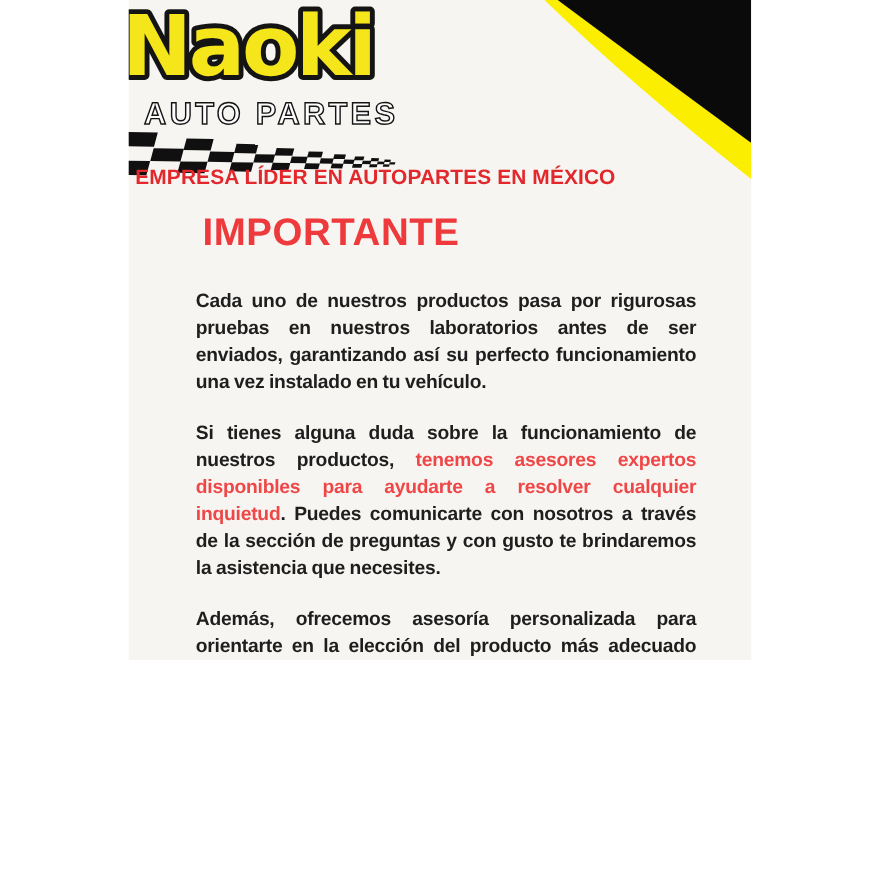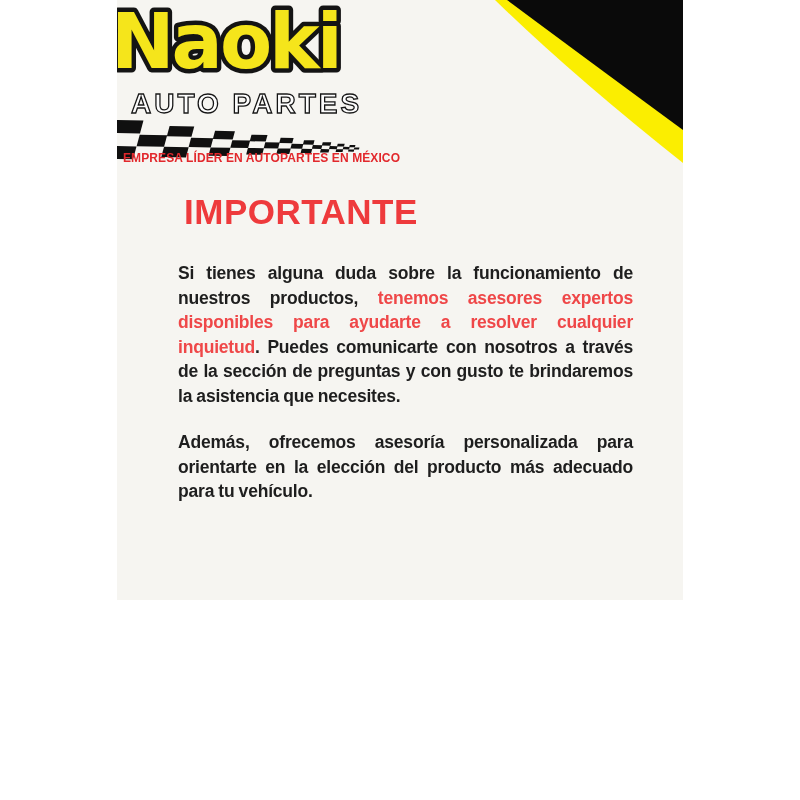--- a/index.html
+++ b/index.html
@@ -21,21 +21,21 @@
     paint-order:stroke;stroke-linejoin:round;
   }
   .tagline{
     position:absolute;left:2px;top:88px;font-size:28px;font-weight:700;
     letter-spacing:3px;color:#fdfdfd;-webkit-text-stroke:1.3px #141414;
     white-space:nowrap;
     margin-left:12px;
   }
   .flag-svg{position:absolute;left:-8px;top:110px;width:280px;height:52px;overflow:visible;}
   .slogan{
-    position:absolute;left:6px;top:151px;font-size:12px;font-weight:bold;
+    position:absolute;left:6px;top:151px;font-size:19px;font-weight:bold;
     color:#e2282c;letter-spacing:.1px;white-space:nowrap;text-align:center;
   }
   
   .text-block{position:absolute;left:61px;top:194px;width:455px;}
   .heading{
     margin:0 0 32px 6px;font-size:35px;line-height:35px;font-weight:bold;
     color:#ee3a3c;letter-spacing:.5px;
   }
   .text-block p{
     margin:0 0 22px 0;font-size:17.5px;line-height:24.5px;font-weight:bold;
@@ -90,20 +90,21 @@
           <rect x="0" y="0" width="5.684986681614904" height="2.203494228699792" fill="#101010" transform="translate(237.2858411274772,28.88115401921799) skewX(-14)"></rect>
           <rect x="0" y="4.406988457399584" width="5.684986681614904" height="2.203494228699792" fill="#101010" transform="translate(237.2858411274772,28.88115401921799) skewX(-14)"></rect>
           <rect x="0" y="1.972127334686314" width="5.151063080045339" height="1.972127334686314" fill="#101010" transform="translate(242.3708278090921,29.328632847200105) skewX(-14)"></rect>
         </g>
     </svg>
     <div class="slogan">EMPRESA LÍDER  EN AUTOPARTES EN MÉXICO</div>
   </div>
 
   <div class="text-block">
     <h1 class="heading">IMPORTANTE</h1>
+    <p>Cada uno de nuestros productos pasa por rigurosas pruebas en nuestros laboratorios antes de ser enviados, garantizando así su perfecto funcionamiento una vez instalado en tu vehículo.</p>
     <p><span>Si tienes alguna duda sobre la funcionamiento de nuestros productos, </span><span class="highlight">tenemos asesores expertos disponibles para ayudarte a resolver cualquier inquietud</span><span>. Puedes comunicarte con nosotros a través de la sección de preguntas y con gusto te brindaremos la asistencia que necesites.</span></p>
     <p>Además, ofrecemos asesoría personalizada para orientarte en la elección del producto más adecuado para tu vehículo.</p>
   </div>
 
   <svg class="bottom-svg" viewBox="0 0 566 160" preserveAspectRatio="none" aria-hidden="true">
     <defs>
       <linearGradient id="limeL" x1="0" y1="0" x2="0" y2="1">
         <stop offset="0" stop-color="#2f8746"></stop>
           <stop offset="1" stop-color="#cbe437"></stop>
       </linearGradient>

